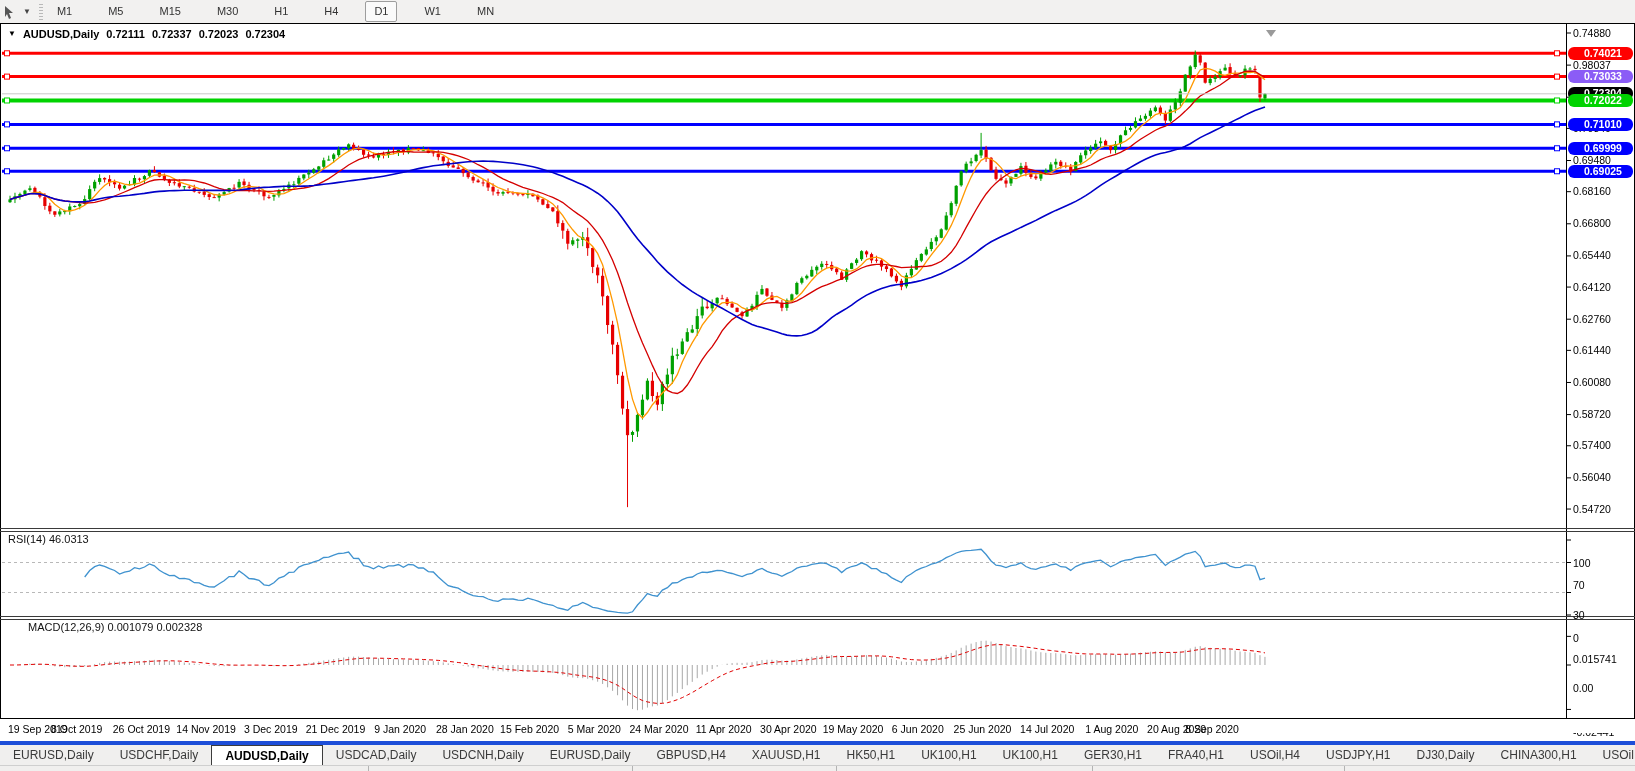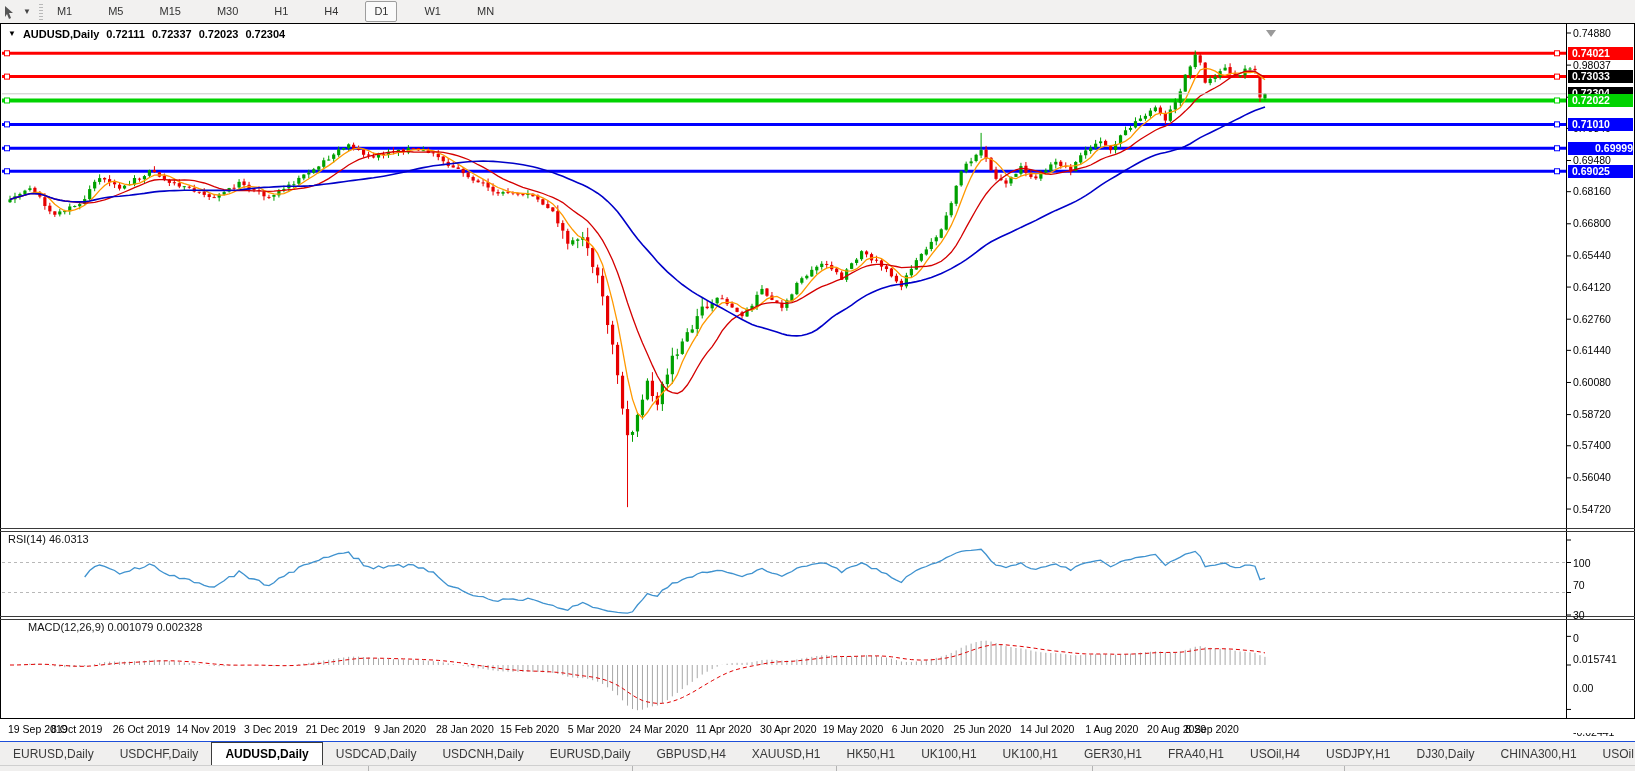--- a/index.html
+++ b/index.html
@@ -18,29 +18,29 @@
   .chart-window{position:absolute;left:0;top:23px;width:1635px;height:695px;background:#fff;}
   #chart-svg{position:absolute;left:0;top:0;}
   .chart-title{position:absolute;left:8px;top:5px;font-size:11px;font-weight:bold;color:#000;
     display:flex;align-items:center;gap:5px;}
   .chart-title .tri{font-size:8px;position:relative;top:-1px;}
   .chart-title span{margin-right:2px;}
   .shift-marker{position:absolute;left:1266px;top:7px;width:0;height:0;
     border-left:5px solid transparent;border-right:5px solid transparent;border-top:7px solid #9a9a9a;}
   .tick{position:absolute;left:1573px;height:13px;line-height:13px;font-size:10.5px;color:#000;white-space:nowrap;text-align:center;}
   .plabel{position:absolute;left:1568px;width:65px;height:13px;line-height:13px;box-sizing:border-box;
-    padding-left:4px;font-size:10.5px;font-weight:bold;color:#fff;white-space:nowrap;}
+    padding-left:16px;font-size:10.5px;font-weight:bold;color:#fff;white-space:nowrap;border-radius:6px;}
   .indlabel{position:absolute;left:8px;font-size:11px;color:#111;white-space:nowrap;}
   .date-label{position:absolute;top:4px;font-size:10.5px;color:#000;white-space:nowrap;}
   
   .date-axis{position:absolute;left:0;top:718px;width:1635px;height:15px;background:#fff;
     border-top:1px solid #000;box-sizing:border-box;}
   
   .tab-bar{position:absolute;left:0;top:741px;width:1635px;height:24px;background:#f0efee;
-    border-top:1px solid #1d4ed8;box-sizing:border-box;display:flex;align-items:stretch;overflow:hidden;}
+    border-top:4px solid #1d4ed8;box-sizing:border-box;display:flex;align-items:stretch;overflow:hidden;}
   .tab{font-size:12px;color:#3a3a3a;padding:0 13px;display:flex;align-items:center;white-space:nowrap;cursor:default;}
   .tab.active{background:#fff;border:1px solid #3c3c3c;border-bottom:none;font-weight:bold;color:#000;}
   .tabsep{width:1px;height:14px;background:#a8a8a8;align-self:center;}
   
   .status-strip{position:absolute;left:0;top:765px;width:1635px;height:6px;background:#f0efee;
     border-top:1px solid #cfcfcf;box-sizing:border-box;}
   .status-div{position:absolute;top:0;width:1px;height:6px;background:#b3b3b3;}
 </style>
 </head>
 <body>
@@ -917,24 +917,24 @@
       <div class="tick" style="top: 257.576px;">0.64120</div>
       <div class="tick" style="top: 289.69px;">0.62760</div>
       <div class="tick" style="top: 320.859px;">0.61440</div>
       <div class="tick" style="top: 352.972px;">0.60080</div>
       <div class="tick" style="top: 385.086px;">0.58720</div>
       <div class="tick" style="top: 416.255px;">0.57400</div>
       <div class="tick" style="top: 448.369px;">0.56040</div>
       <div class="tick" style="top: 479.538px;">0.54720</div>
       <div class="plabel" style="top: 64.3271px; background: rgb(0, 0, 0);">0.72304</div>
       <div class="plabel" style="top: 23.7836px; background: rgb(255, 0, 0);">0.74021</div>
-      <div class="plabel" style="top: 47.1132px; background: #000000;">0.73033</div>
+      <div class="plabel" style="top: 47.1132px; background: #8b5cf6;">0.73033</div>
       <div class="plabel" style="top: 70.986px; background: rgb(0, 211, 0);">0.72022</div>
       <div class="plabel" style="top: 94.8823px; background: rgb(0, 0, 255);">0.71010</div>
-      <div class="plabel" style="top: 118.755px; background: rgb(0, 0, 255); text-align: right;">0.69999</div>
+      <div class="plabel" style="top: 118.755px; background: rgb(0, 0, 255);">0.69999</div>
       <div class="plabel" style="top: 141.754px; background: rgb(0, 0, 255);">0.69025</div>
       <div class="tick" style="top: 533.5px;">100</div>
       <div class="tick" style="top: 556px;">70</div>
       <div class="tick" style="top: 586px;">30</div>
       <div class="tick" style="top: 608.5px;">0</div>
       <div class="tick" style="top: 629.851px;">0.015741</div>
       <div class="tick" style="top: 658.5px;">0.00</div>
       <div class="tick" style="top: 702.926px;">-0.02441</div>
     </div>
 

